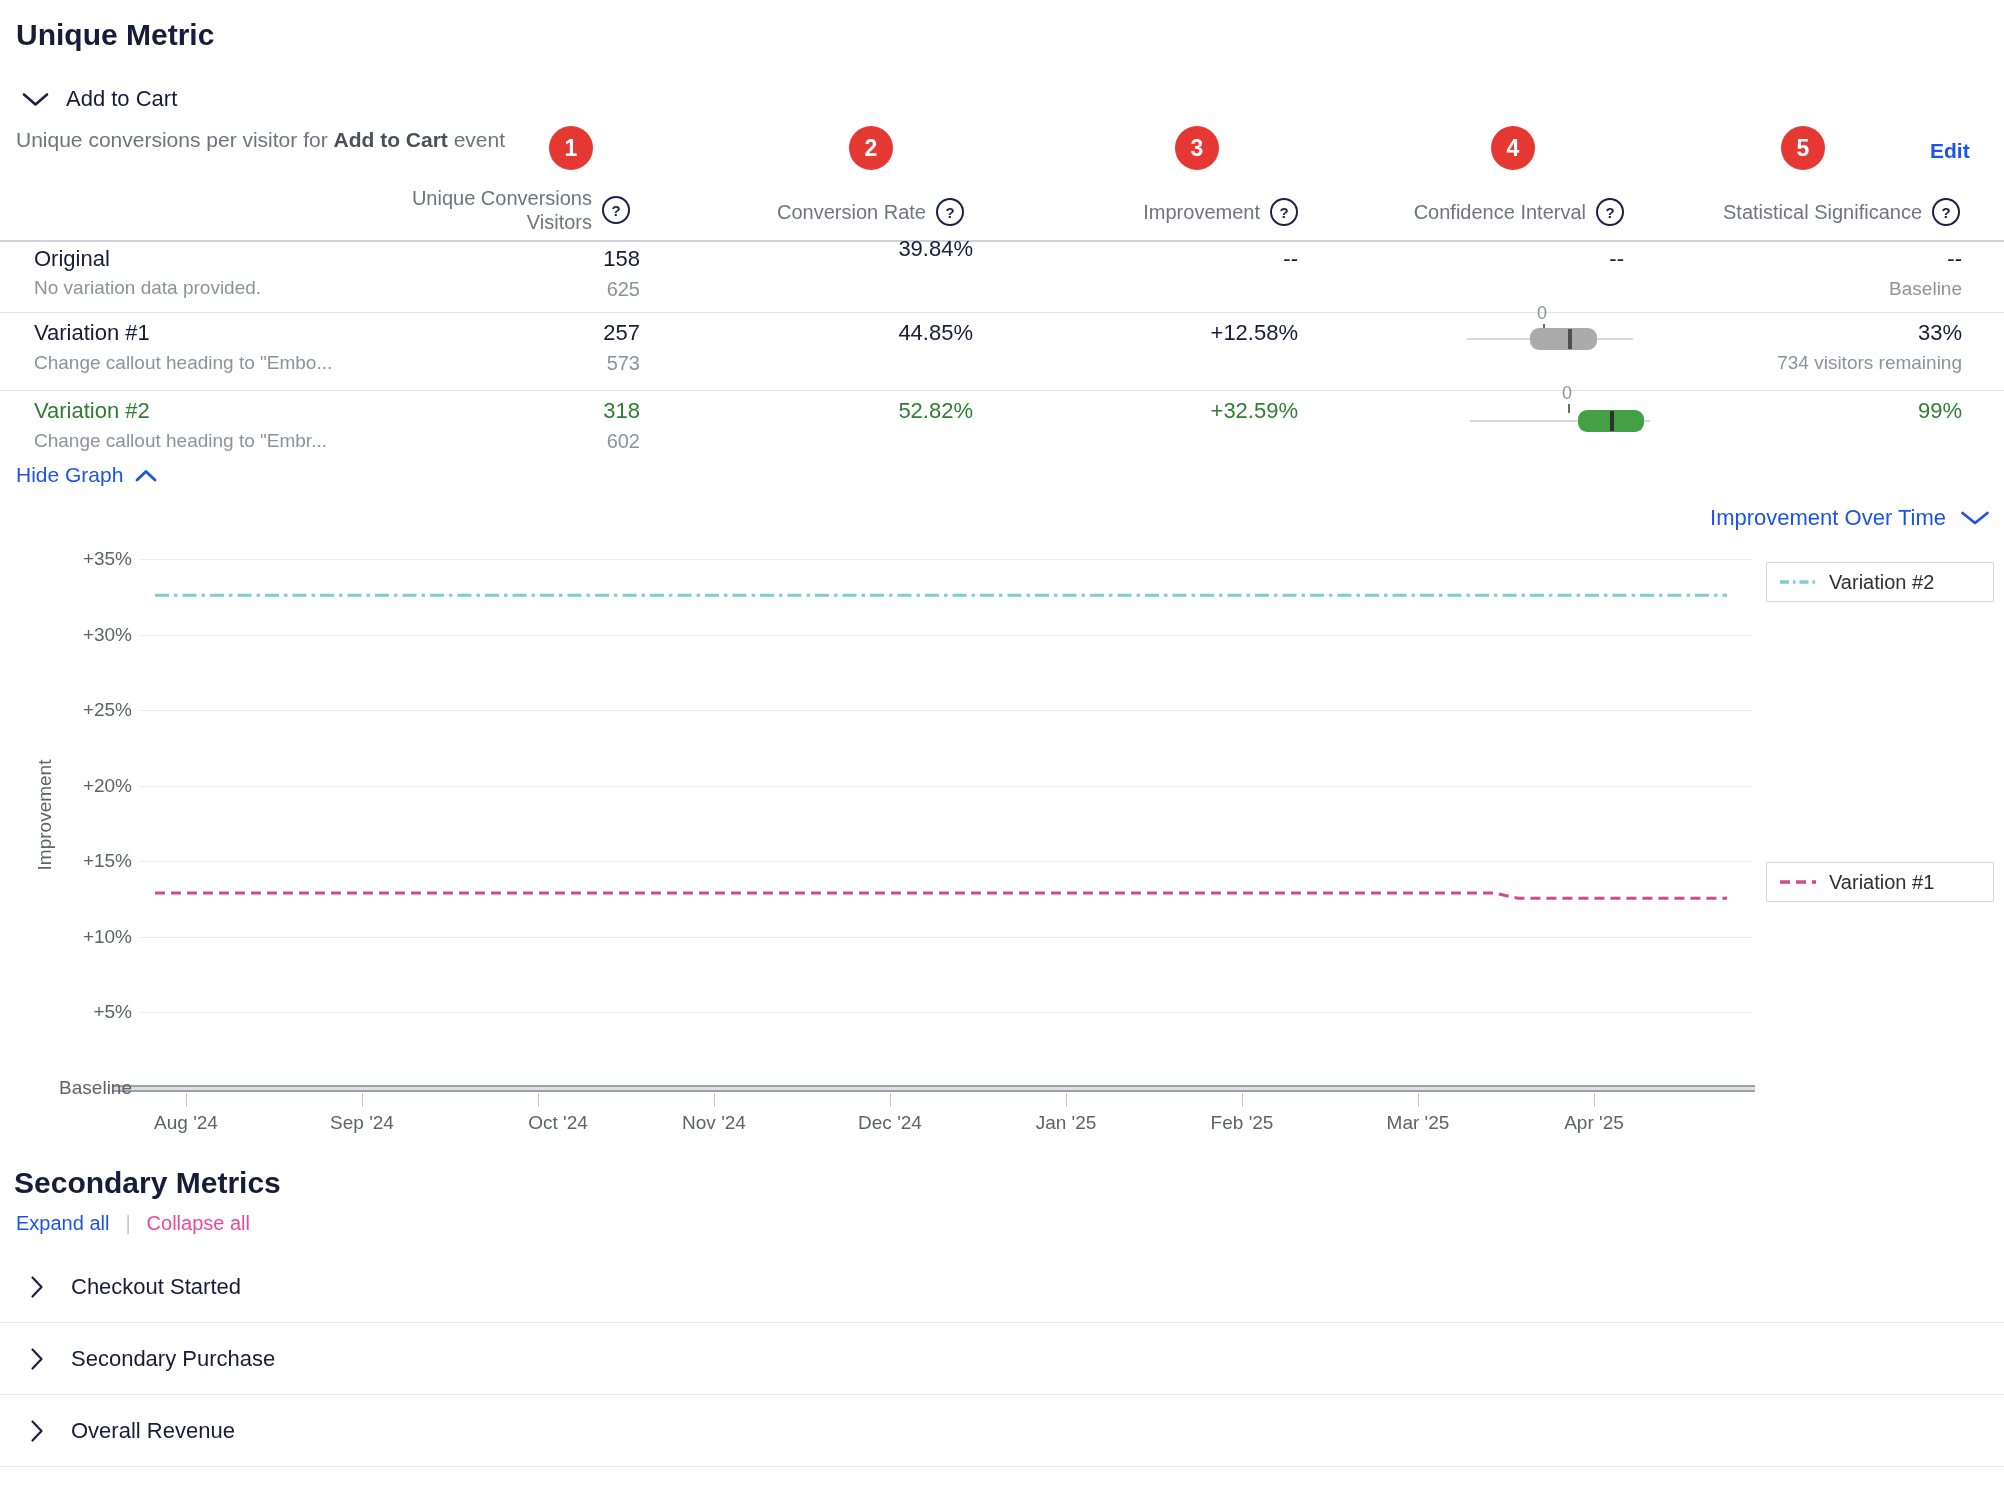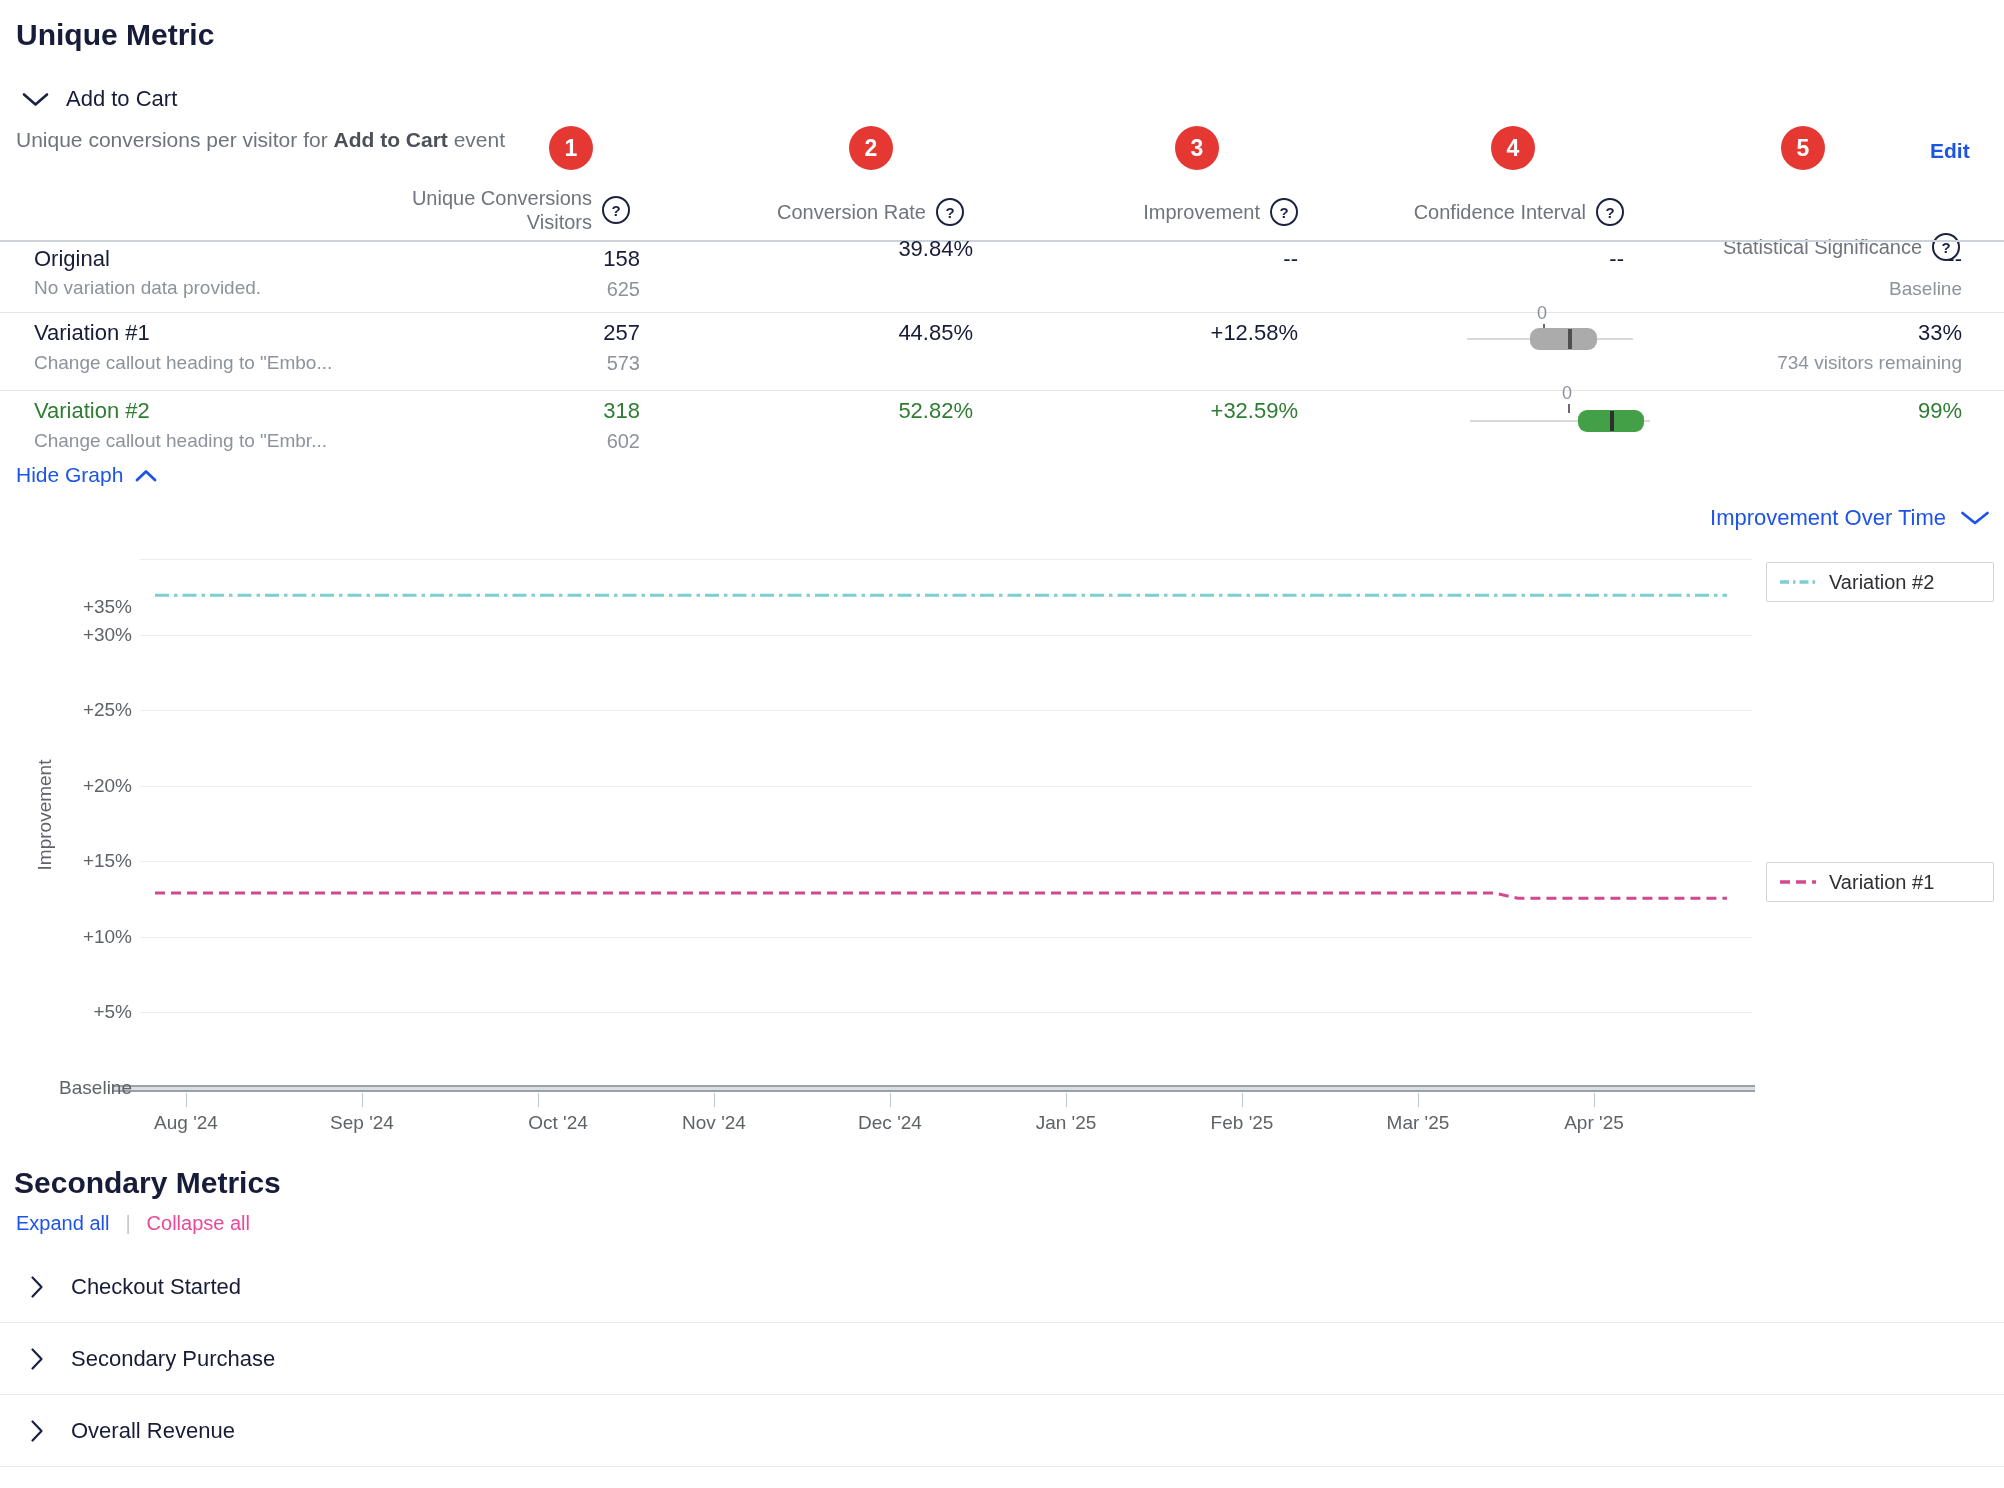--- a/index.html
+++ b/index.html
@@ -109,21 +109,21 @@
   <span class="q-icon">?</span>
 </div>
 <div class="abs col-head" style="right:706px;top:198px;">
   <span>Improvement</span>
   <span class="q-icon">?</span>
 </div>
 <div class="abs col-head" style="right:380px;top:198px;">
   <span>Confidence Interval</span>
   <span class="q-icon">?</span>
 </div>
-<div class="abs col-head" style="right:44px;top:198px;margin-top:35px;">
+<div class="abs col-head" style="right:44px;top:198px;">
   <span>Statistical Significance</span>
   <span class="q-icon">?</span>
 </div>
 
 <div class="abs header-underline"></div>
 
 <div>
   <div class="abs cell-name" style="left:34px;top:246px;">Original</div>
   <div class="abs cell-sub" style="left:34px;top:277px;">No variation data provided.</div>
   <div class="abs cell-num" style="right:1364px;top:246px;">158</div>
@@ -185,21 +185,21 @@
   <span>Improvement Over Time</span>
   <svg width="30" height="16" viewBox="0 0 30 16">
     <polyline points="2.5,3 15,13 27.5,3" fill="none" stroke="#1d54e8" stroke-width="2.8" stroke-linecap="round" stroke-linejoin="round"></polyline>
   </svg>
 </div>
 
 <div id="chart-layer" class="abs" style="left:0;top:0;width:2004px;height:1488px;pointer-events:none;">
   <div class="abs y-axis-title">Improvement</div>
   <div class="abs baseline-axis"></div>
 <div class="gridline" style="top: 559px;"></div>
-    <div class="ytick" style="top: 548px; margin-top: 48px;">+35%</div>
+    <div class="ytick" style="top: 548px;">+35%</div>
     <div class="gridline" style="top: 634.571px;"></div>
     <div class="ytick" style="top: 623.571px;">+30%</div>
     <div class="gridline" style="top: 710.143px;"></div>
     <div class="ytick" style="top: 699.143px;">+25%</div>
     <div class="gridline" style="top: 785.714px;"></div>
     <div class="ytick" style="top: 774.714px;">+20%</div>
     <div class="gridline" style="top: 861.286px;"></div>
     <div class="ytick" style="top: 850.286px;">+15%</div>
     <div class="gridline" style="top: 936.857px;"></div>
     <div class="ytick" style="top: 925.857px;">+10%</div>

